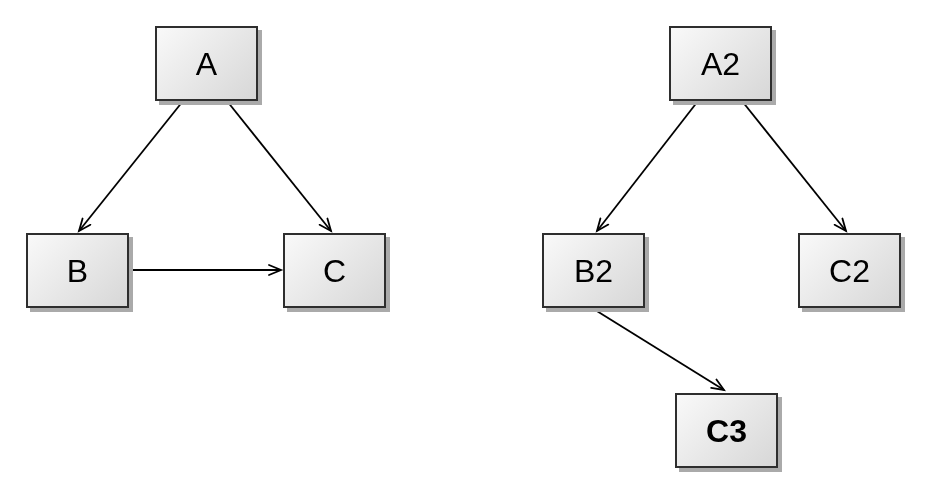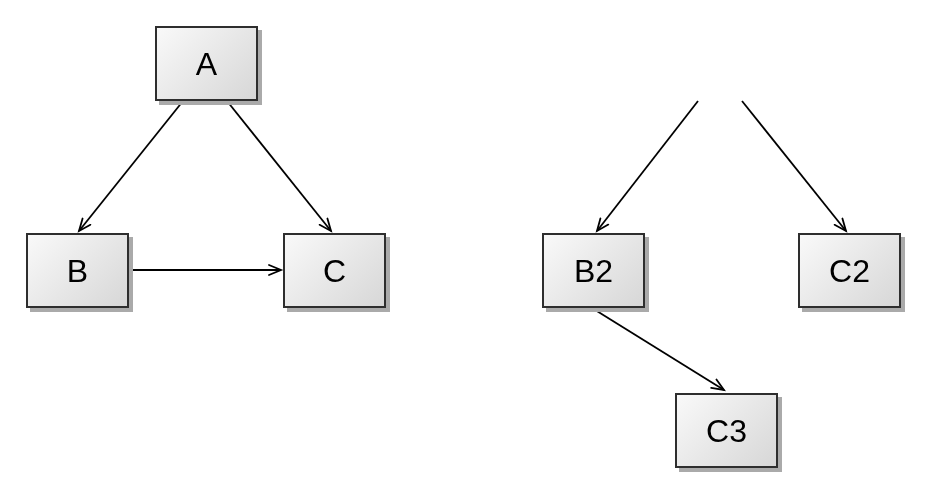--- a/index.html
+++ b/index.html
@@ -38,21 +38,21 @@
     letter-spacing: 0px;
     user-select: none;
   }
   
   .pos-A  { left: 155px; top: 26px;  }
   .pos-B  { left: 26px;  top: 233px; }
   .pos-C  { left: 283px; top: 233px; }
   .pos-A2 { left: 669px; top: 26px;  }
   .pos-B2 { left: 542px; top: 233px; text-align: center; }
   .pos-C2 { left: 798px; top: 233px; }
-  .pos-C3 { left: 675px; top: 393px; }
+  .pos-C3 { left: 675px; top: 393px; font-weight: bold; }
   .edge { stroke: var(--edge-color, #000000); stroke-width: 1.8; fill: none; }
 </style>
 </head>
 <body>
 
 <div class="canvas">
 
   <svg class="edges-layer" width="940" height="504" viewBox="0 0 940 504" xmlns="http://www.w3.org/2000/svg">
     <defs>
       <marker id="vee" markerUnits="userSpaceOnUse" markerWidth="16" markerHeight="14" refX="13" refY="6" orient="auto">
@@ -72,20 +72,23 @@
   <div class="node pos-A">
     <span class="node-label">A</span>
   </div>
   <div class="node pos-B">
     <span class="node-label">B</span>
   </div>
   <div class="node pos-C">
     <span class="node-label">C</span>
   </div>
 
+  <div class="node pos-A2">
+    <span class="node-label">A2</span>
+  </div>
   <div class="node pos-B2">
     <span class="node-label">B2</span>
   </div>
   <div class="node pos-C2">
     <span class="node-label">C2</span>
   </div>
   <div class="node pos-C3">
     <span class="node-label">C3</span>
   </div>
 

